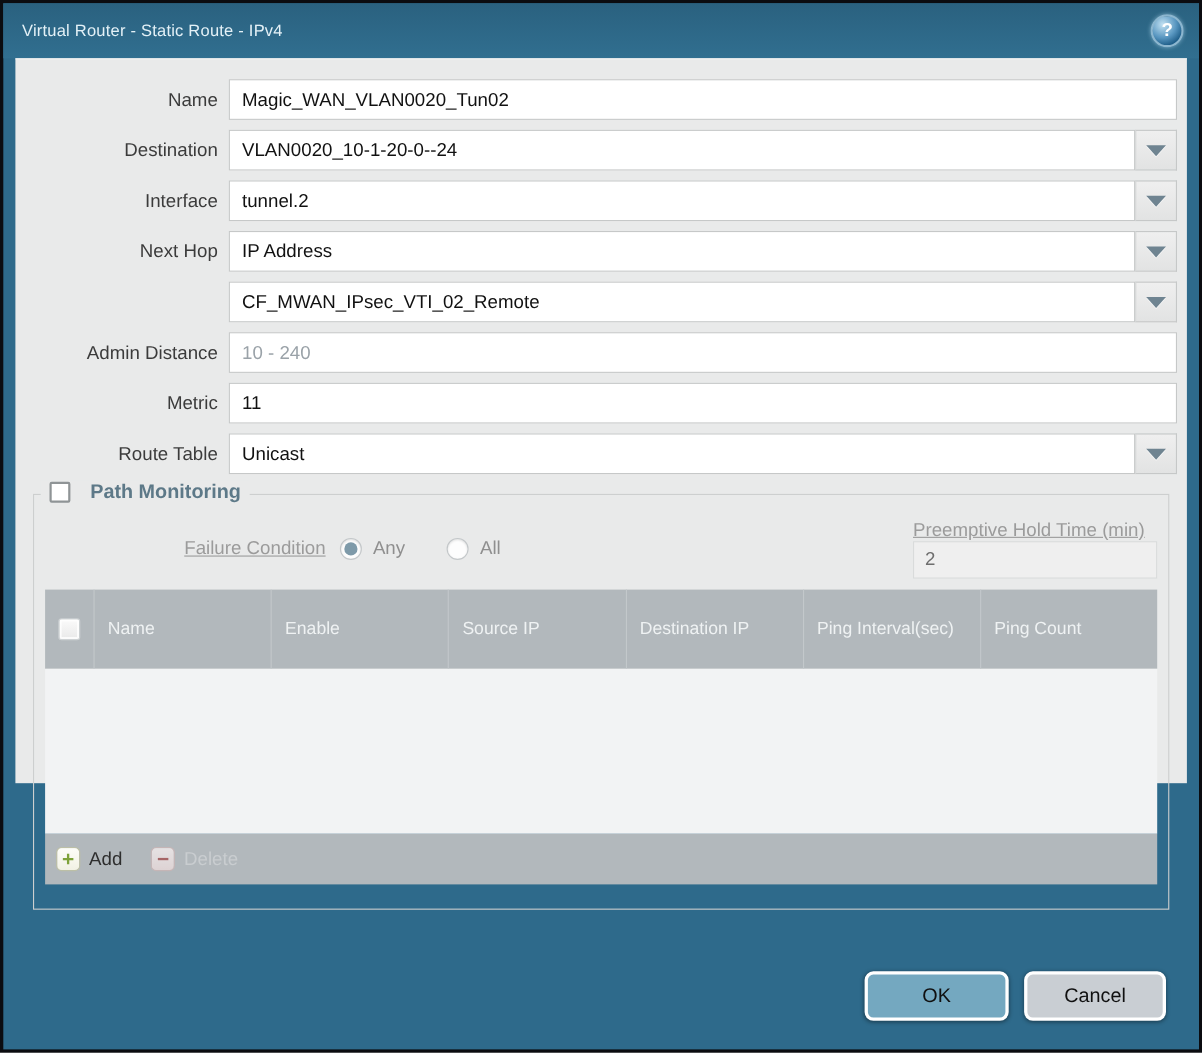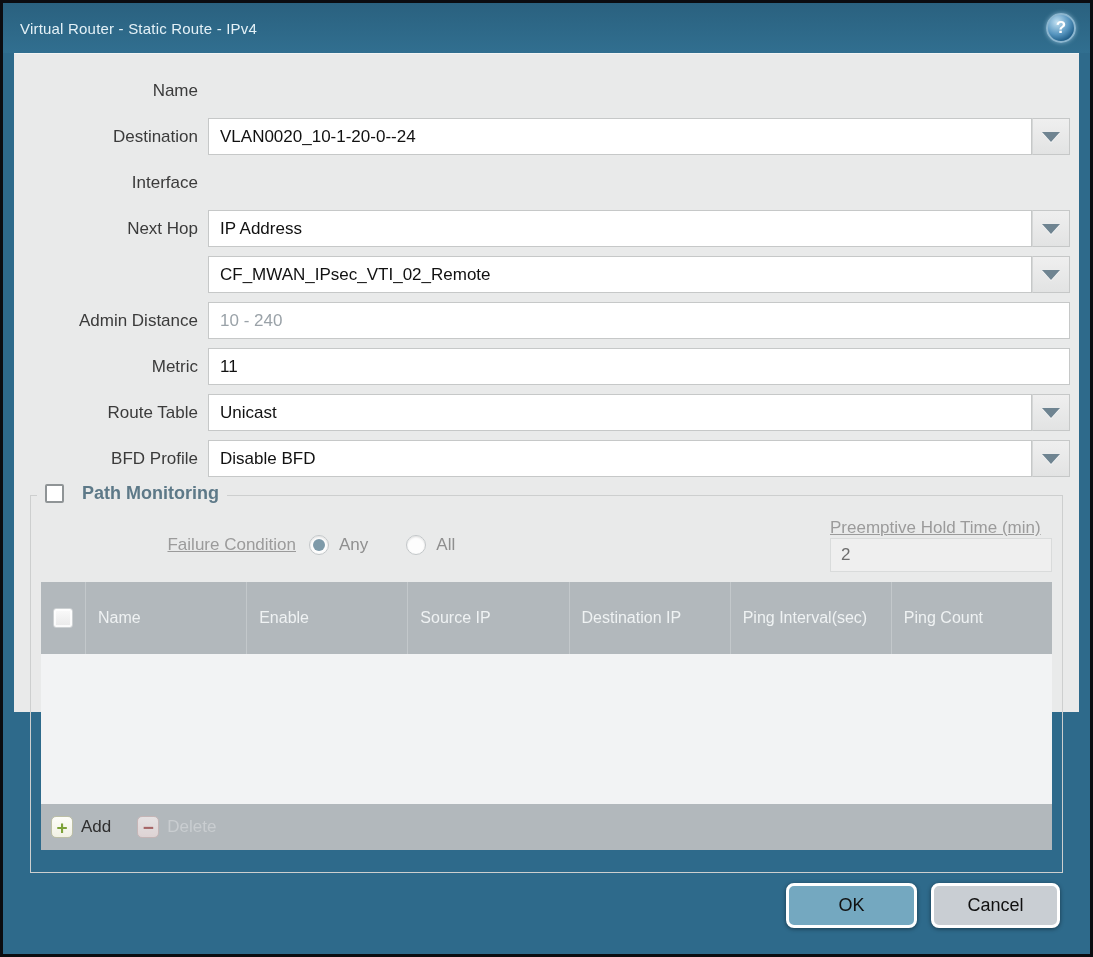--- a/index.html
+++ b/index.html
@@ -162,34 +162,43 @@
 
   <div class="titlebar">
     <span class="title">Virtual Router - Static Route - IPv4</span>
     <span class="help-btn">?</span>
   </div>
 
   <div class="content">
 
     <div class="form-row">
       <span class="form-label">Name</span>
+      <span class="field">
+        <input class="text-input" type="text" value="Magic_WAN_VLAN0020_Tun02" style="">
+      </span>
     </div>
 
     <div class="form-row">
       <span class="form-label">Destination</span>
       <span class="field">
         <input class="text-input" type="text" value="VLAN0020_10-1-20-0--24" style="">
         <span class="dd-btn">
             <span class="arrow-down"></span>
           </span>
       </span>
     </div>
 
     <div class="form-row">
       <span class="form-label">Interface</span>
+      <span class="field">
+        <input class="text-input" type="text" value="tunnel.2" style="">
+        <span class="dd-btn">
+            <span class="arrow-down"></span>
+          </span>
+      </span>
     </div>
 
     <div class="form-row">
       <span class="form-label">Next Hop</span>
       <span class="field">
         <input class="text-input" type="text" value="IP Address" style="">
         <span class="dd-btn">
             <span class="arrow-down"></span>
           </span>
       </span>
@@ -222,29 +231,20 @@
     <div class="form-row">
       <span class="form-label">Route Table</span>
       <span class="field">
         <input class="text-input" type="text" value="Unicast" style="">
         <span class="dd-btn">
             <span class="arrow-down"></span>
           </span>
       </span>
     </div>
 
-    <div class="form-row">
-      <span class="form-label">BFD Profile</span>
-      <span class="field">
-        <input class="text-input" type="text" value="Disable BFD" style="">
-        <span class="dd-btn">
-            <span class="arrow-down"></span>
-          </span>
-      </span>
-    </div>
 
     <div class="pm-fieldset">
       <div class="pm-legend">
         <span class="pm-checkbox"></span>
         <span class="pm-title">Path Monitoring</span>
       </div>
 
       <div class="pm-condition-row">
         <span class="pm-label fc-label">Failure Condition</span>
         <span class="radio selected"></span>

